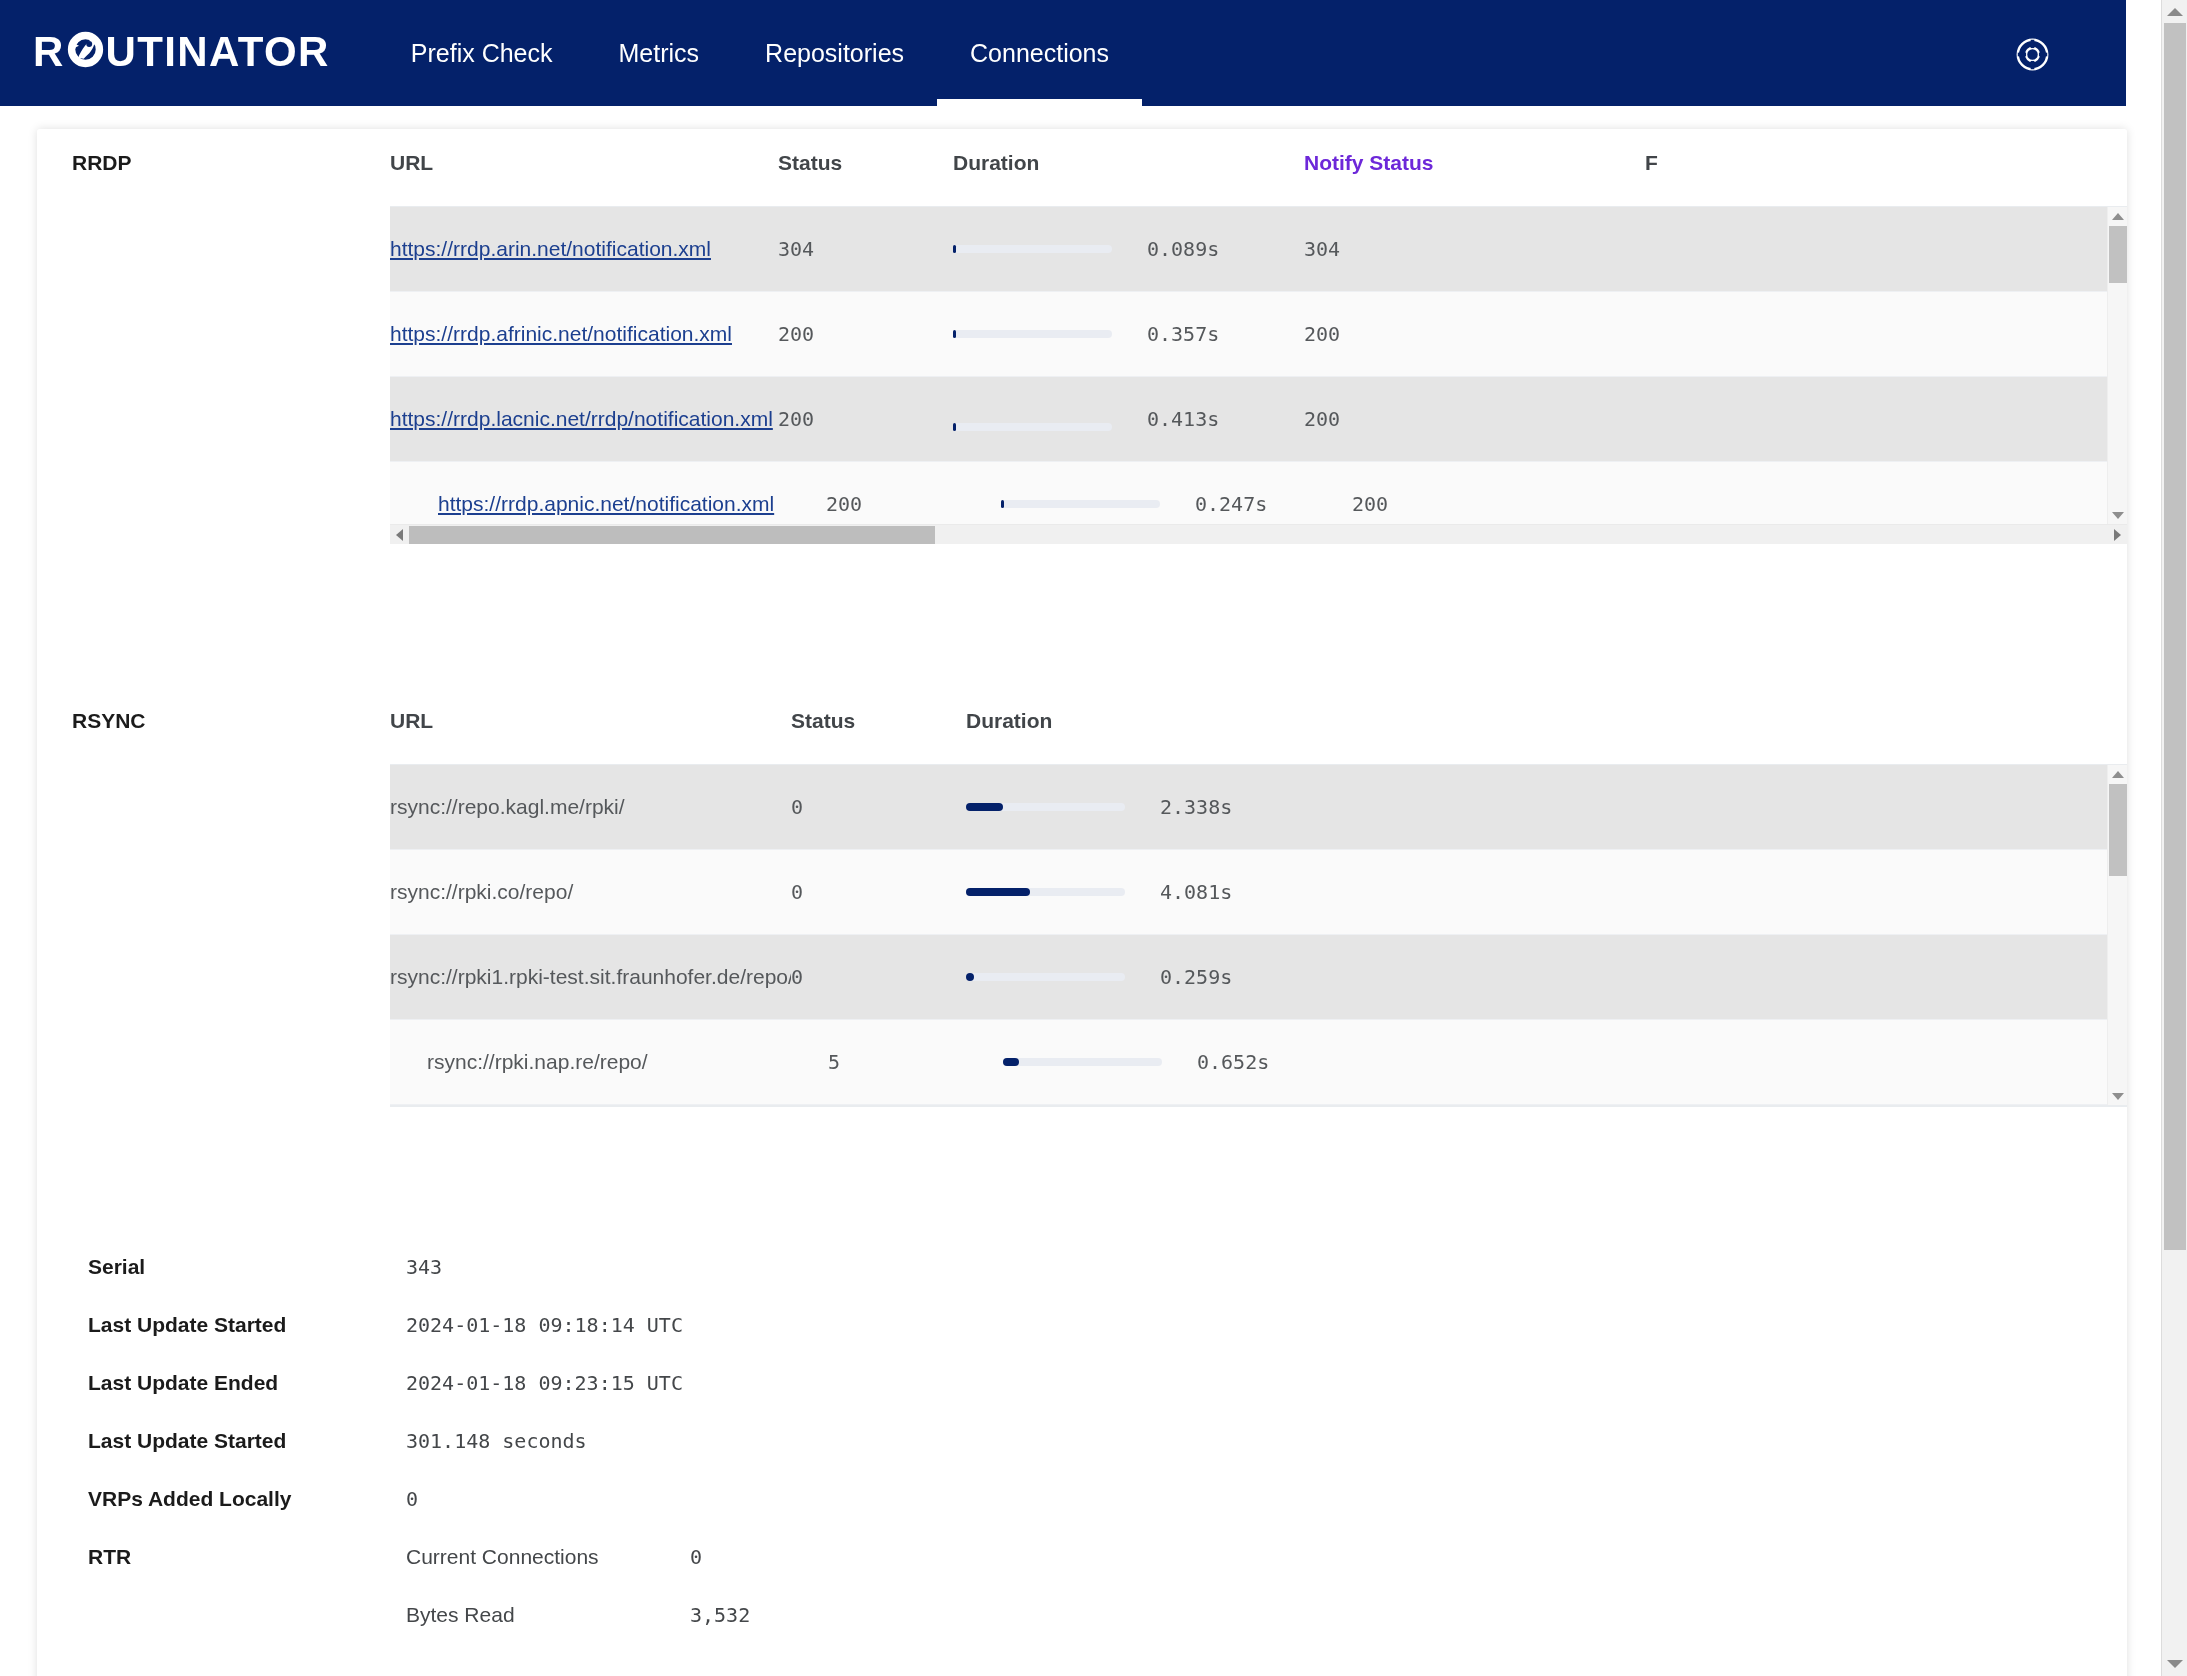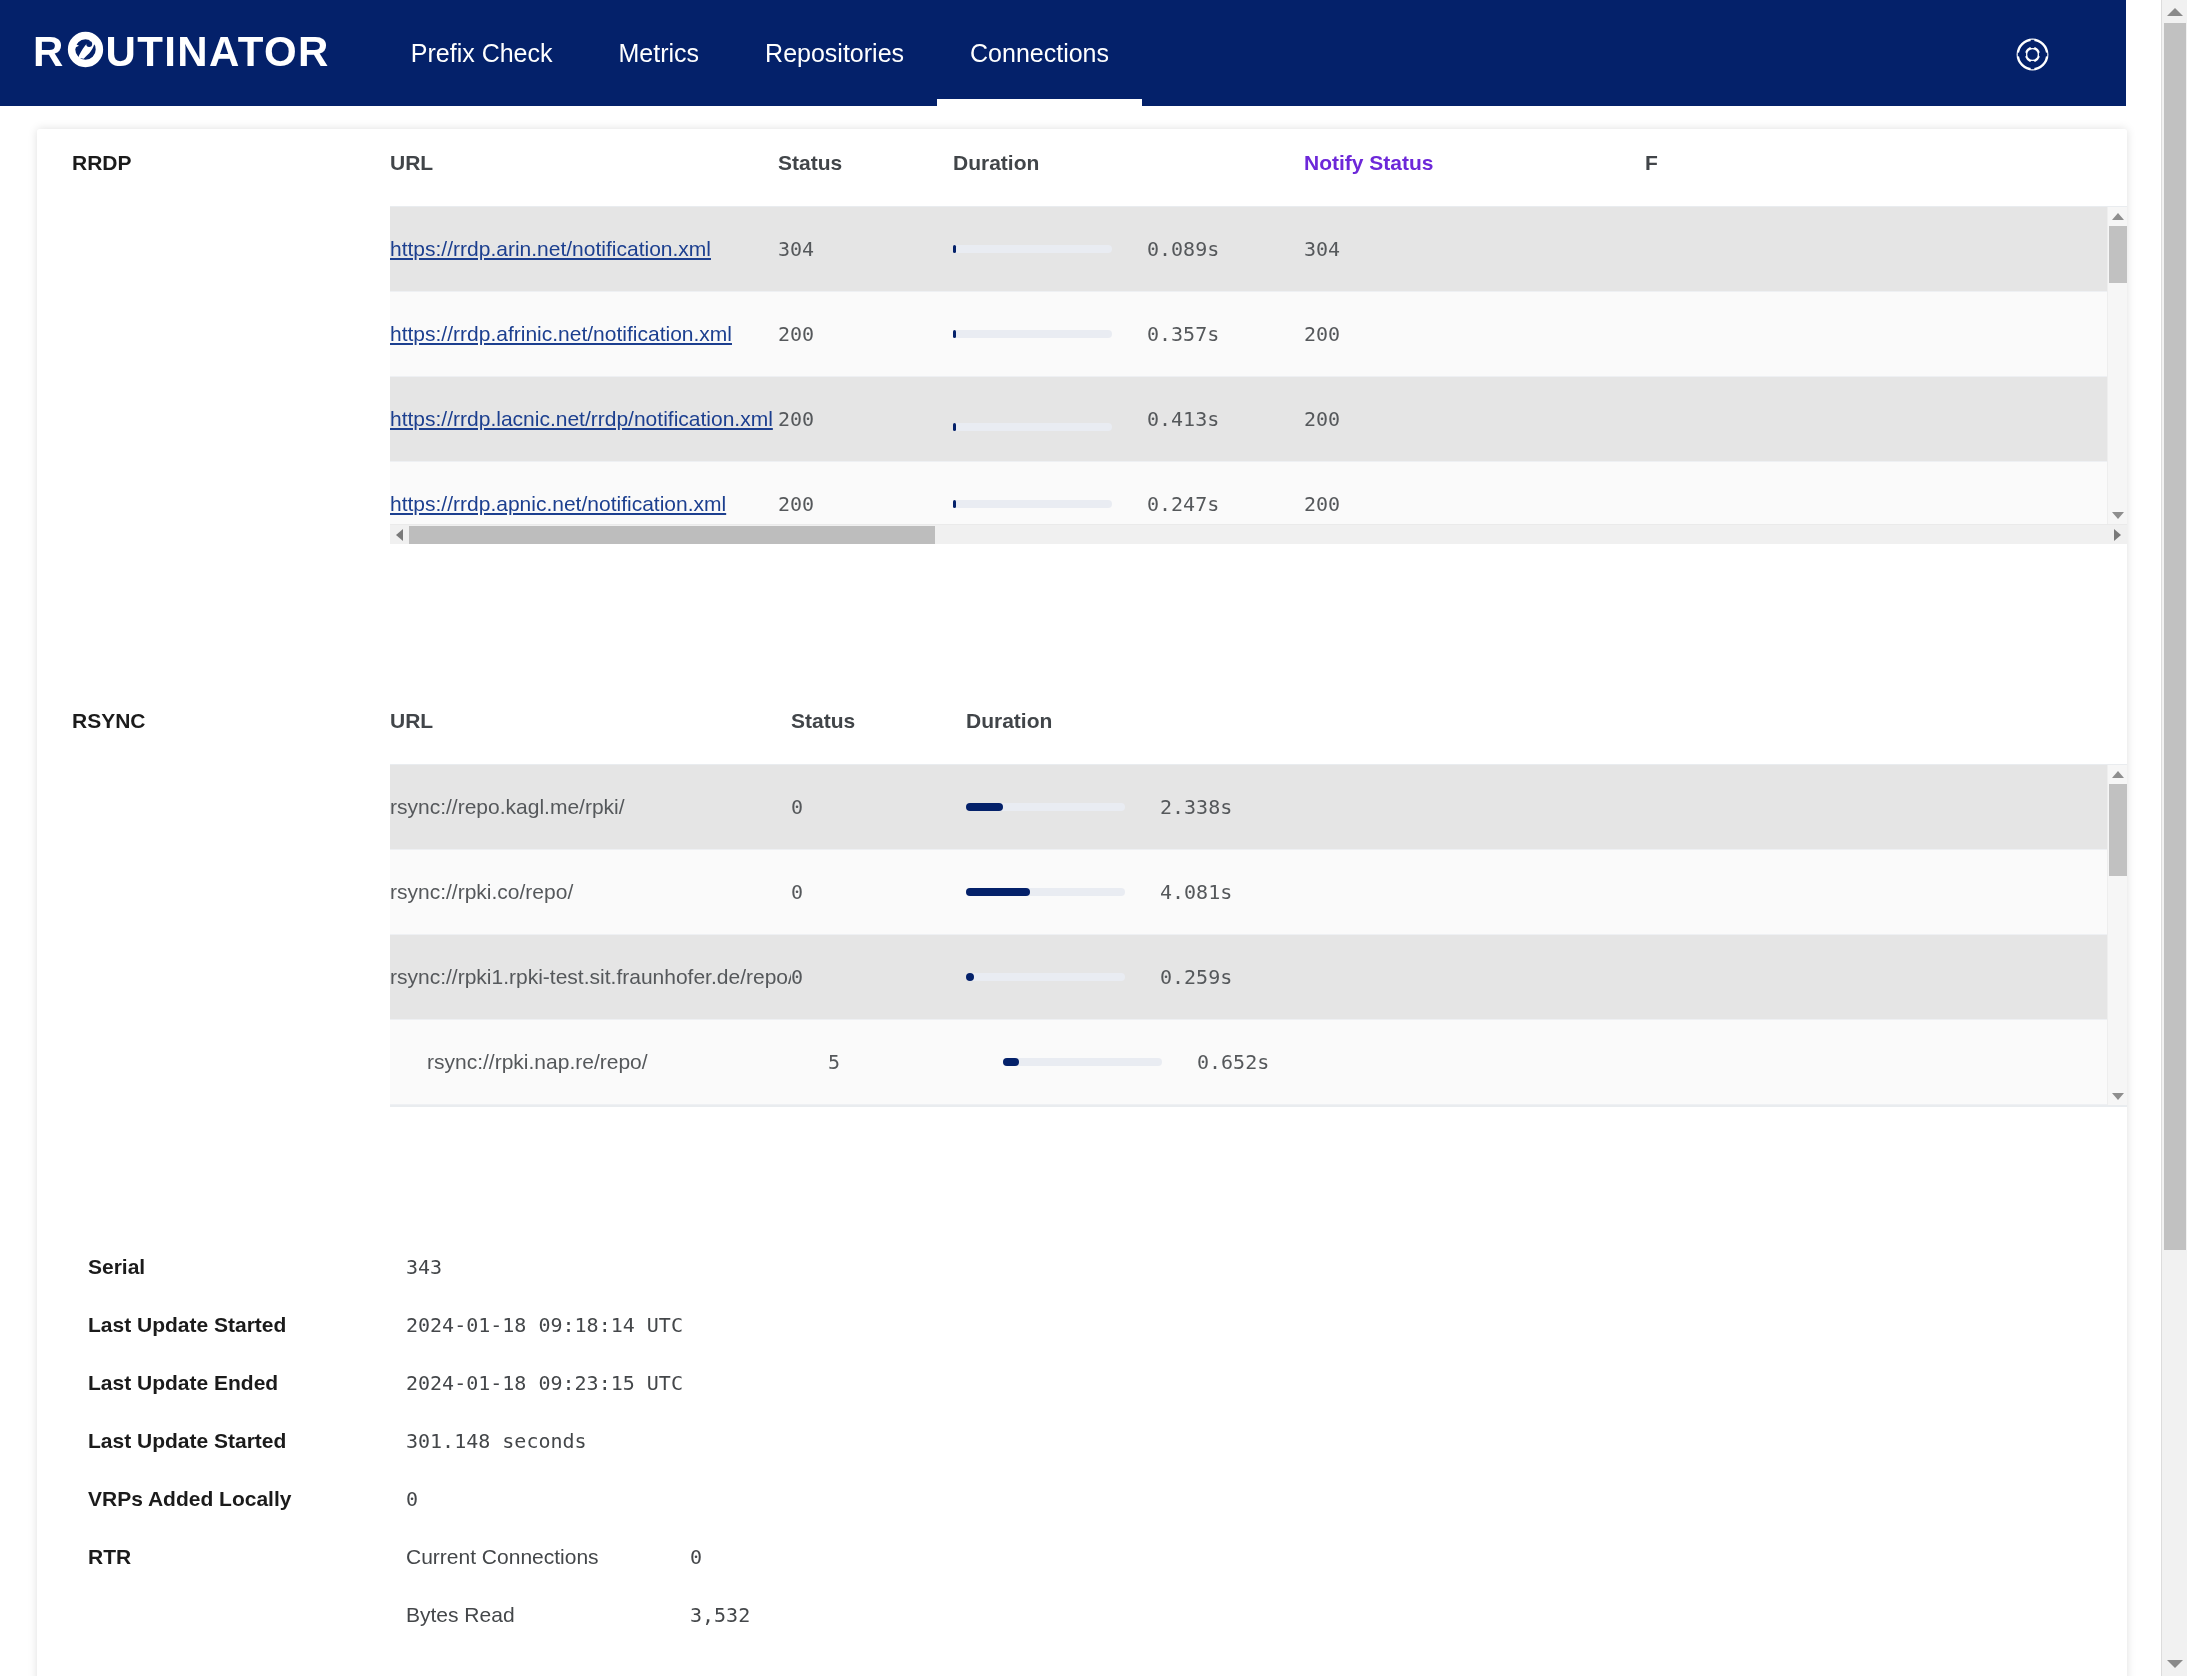--- a/index.html
+++ b/index.html
@@ -387,21 +387,21 @@
           <div class="cell" style="width:351px; display:flex; align-items:flex-end;">
             <div class="bar-track">
                 <div class="bar-fill" style="width:2.8px;"></div>
               </div>
             <div class="mono" style="margin-left:35px;">0.413s</div>
           </div>
           <div class="cell mono" style="width:341px;">200</div>
         </div>
 
         <div class="row zebra-even" style="height:85px;">
-          <div class="cell urlcell" style="width:388px;"><a href="#">https://rrdp.apnic.net/notification.xml</a></div>
+          <div class="cell urlcell" style="width:388px;margin-left:48px;"><a href="#">https://rrdp.apnic.net/notification.xml</a></div>
           <div class="cell mono" style="width:175px;">200</div>
           <div class="cell" style="width:351px; display:flex; align-items:center;">
             <div class="bar-track">
                 <div class="bar-fill" style="width:2.8px;"></div>
               </div>
             <div class="mono" style="margin-left:35px;">0.247s</div>
           </div>
           <div class="cell mono" style="width:341px;">200</div>
         </div>
 

